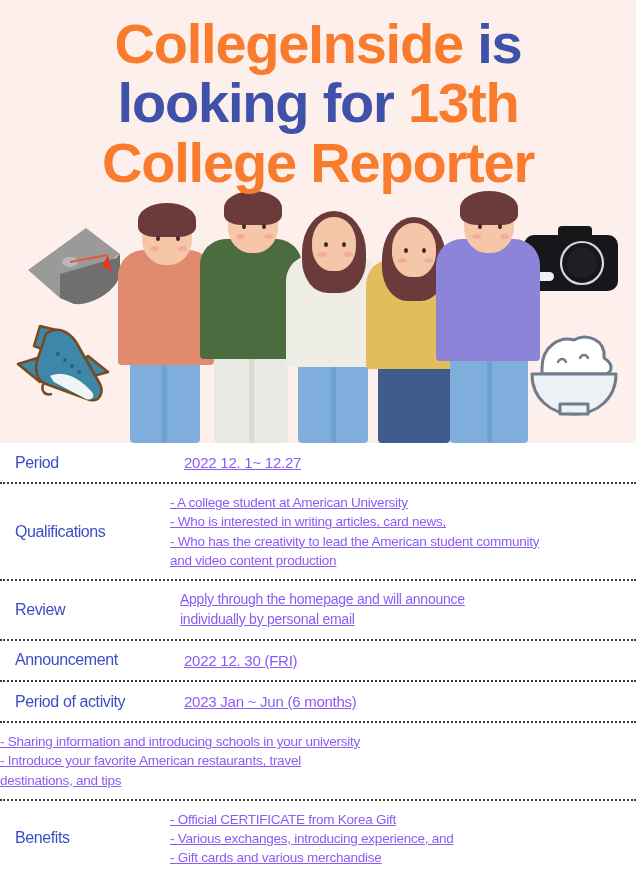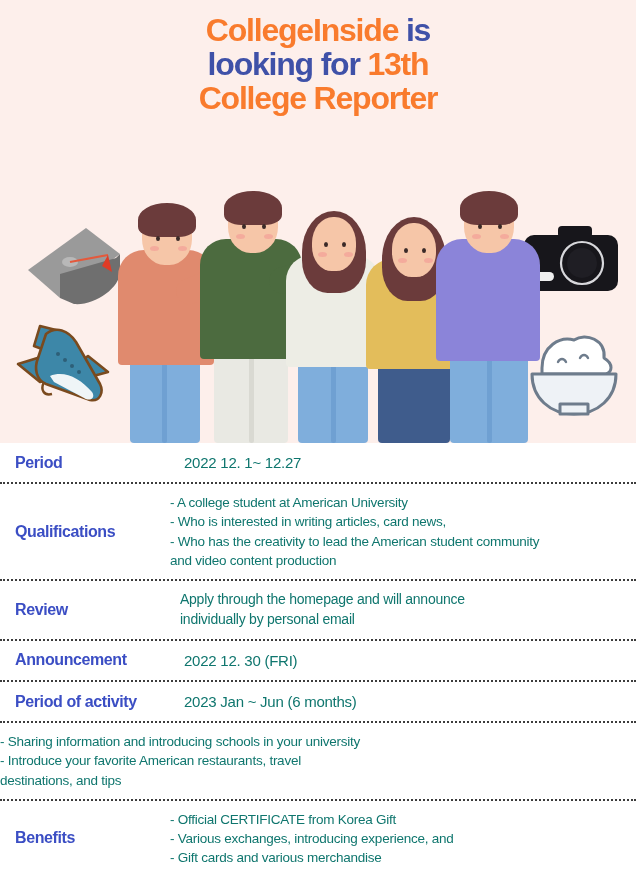--- a/index.html
+++ b/index.html
@@ -2,21 +2,21 @@
 <html><head>
 <meta charset="utf-8">
 <style>
   html,body{margin:0;padding:0;}
   body{width:636px;height:895px;background:#fff;font-family:"Liberation Sans",sans-serif;overflow:hidden;}
   .poster{position:relative;width:636px;height:895px;background:#fff;overflow:hidden;}
 
   
   .hero{position:relative;width:636px;height:443px;background:#FDEFEB;overflow:hidden;}
   .headline{position:absolute;top:14px;left:0;width:636px;text-align:center;line-height:1.06;
-            font-size:32px;font-weight:bold;letter-spacing:-1.2px;z-index:5;}
+            font-size:56px;font-weight:bold;letter-spacing:-1.2px;z-index:5;}
   .headline .ln{display:block;white-space:nowrap;}
   .or{color:#F97B2D;}
   .bl{color:#3F51A8;}
 
   
   .scene{position:absolute;left:0;top:180px;width:636px;height:263px;}
   .person{position:absolute;bottom:0;}
   .head{position:absolute;border-radius:48% 48% 45% 45%;background:#F6C6A8;}
   .hair{position:absolute;background:#6B3B3B;}
   .body{position:absolute;border-radius:26px 26px 4px 4px;}
@@ -27,22 +27,22 @@
 
   
   .deco{position:absolute;}
 
   
   .table{position:absolute;top:443px;left:0;width:636px;background:#fff;}
   .row{display:flex;align-items:center;border-bottom:2px dotted #3c3c3c;box-sizing:border-box;
        padding:9px 0;}
   .row:last-child{border-bottom:none;}
   .lab{flex:0 0 170px;padding-left:15px;box-sizing:border-box;color:#3B4EC4;
-       font-weight:bold;font-size:16px;letter-spacing:-.4px;}
-  .val{flex:1;padding-right:6px;color:#0f766e;font-size:13.5px;line-height:1.42;letter-spacing:-.25px;}
+       font-weight:normal;font-size:16px;letter-spacing:-.4px;}
+  .val{flex:1;padding-right:6px;color:#8b5cf6;font-size:13.5px;line-height:1.42;letter-spacing:-.25px;text-decoration:underline;}
   .val .l{display:block;white-space:nowrap;}
   .r-period .val,.r-announcement .val,.r-activityperiod .val{font-size:15px;padding-left:14px;}
   .r-review .val{padding-left:10px;font-size:14px;}
 </style>
 </head>
 <body>
 
 <div class="poster">
 
   <div class="hero">

